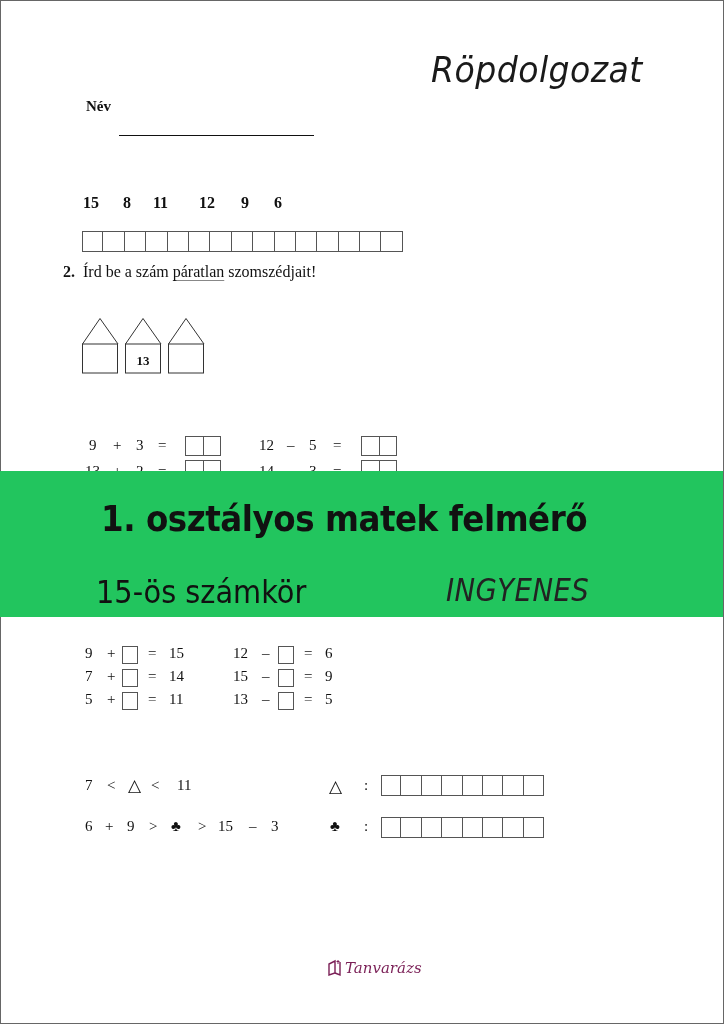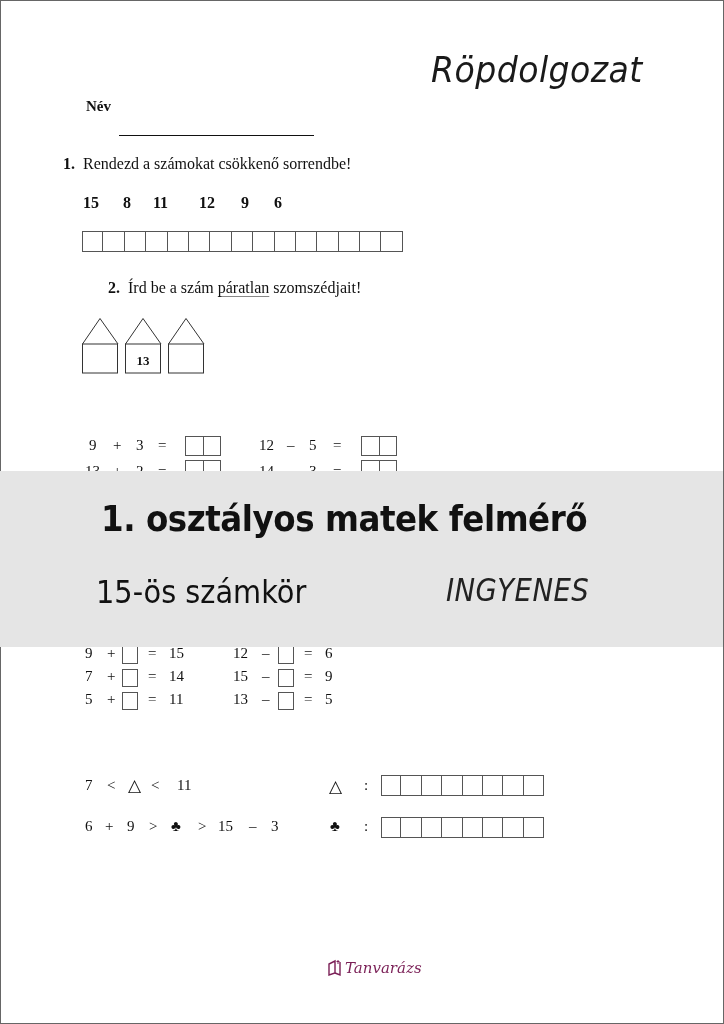--- a/index.html
+++ b/index.html
@@ -39,21 +39,21 @@
   .house svg { position: absolute; left: 0; top: 0; }
   .house .num { position: absolute; left: 0; top: 35px; width: 36px; text-align: center; font-weight: bold; font-size: 13px; }
 
   .eq { font-size: 15px; }
   .eq span { position: absolute; top: 0; }
   .dbox { position: absolute; width: 36px; height: 20px; border: 1px solid #555; box-sizing: border-box; }
   .dbox::after { content: ""; position: absolute; left: 17px; top: 0; bottom: 0; border-left: 1px solid #555; }
   .sbox { position: absolute; width: 16px; height: 18px; border: 1px solid #555; box-sizing: border-box; top: 1px; }
 
   .banner {
-    left: 0; top: 471px; width: 723px; height: 176px; background: #e5e5e5;
+    left: 0; top: 471px; width: 723px; height: 146px; background: #22c55e;
   }
   .banner-title {
     position: absolute; left: 101px; top: 28px; font-family: "DejaVu Sans", sans-serif;
     font-weight: bold; font-size: 35px; color: #111; letter-spacing: -0.5px;
     transform: scaleX(0.93); transform-origin: left top;
   }
   .banner-sub {
     position: absolute; left: 96px; top: 102px; font-family: "DejaVu Sans", sans-serif;
     font-size: 32px; color: #111; transform: scaleX(0.9); transform-origin: left top;
   }
@@ -67,23 +67,20 @@
 </style>
 </head>
 <body>
 
 <div class="page">
 
   <div class="abs title">Röpdolgozat</div>
   <div class="abs name-label">Név</div>
   <div class="abs name-line"></div>
 
-  <div class="abs q" style="left:62px; top:154px;">
-    <b>1.</b><span>Rendezd a számokat csökkenő sorrendbe!</span>
-  </div>
   <div class="abs numbers">
     <span style="left:0px">15</span>
     <span style="left:40px">8</span>
     <span style="left:70px">11</span>
     <span style="left:116px">12</span>
     <span style="left:158px">9</span>
     <span style="left:191px">6</span>
   </div>
   <div class="abs boxrow" style="left:81px; top:230px;">
     <div class="cell"></div>
@@ -96,21 +93,21 @@
       <div class="cell"></div>
       <div class="cell"></div>
       <div class="cell"></div>
       <div class="cell"></div>
       <div class="cell"></div>
       <div class="cell"></div>
       <div class="cell"></div>
       <div class="cell"></div>
   </div>
 
-  <div class="abs q" style="left:62px; top:278px;margin-left:45px;">
+  <div class="abs q" style="left:62px; top:262px;">
     <b>2.</b><span>Írd be a szám </span><span class="underlined">páratlan</span><span> szomszédjait!</span>
   </div>
   <div class="house" style="left:81px; top:317px;">
     <svg width="37" height="56">
         <polyline points="0.5,26 18,0.5 36,26" fill="none" stroke="#333" stroke-width="1"></polyline>
         <rect x="0.5" y="26" width="35" height="29" fill="none" stroke="#333" stroke-width="1"></rect>
       </svg>
     <div class="num"></div>
   </div>
   <div class="house" style="left:124px; top:317px;">

